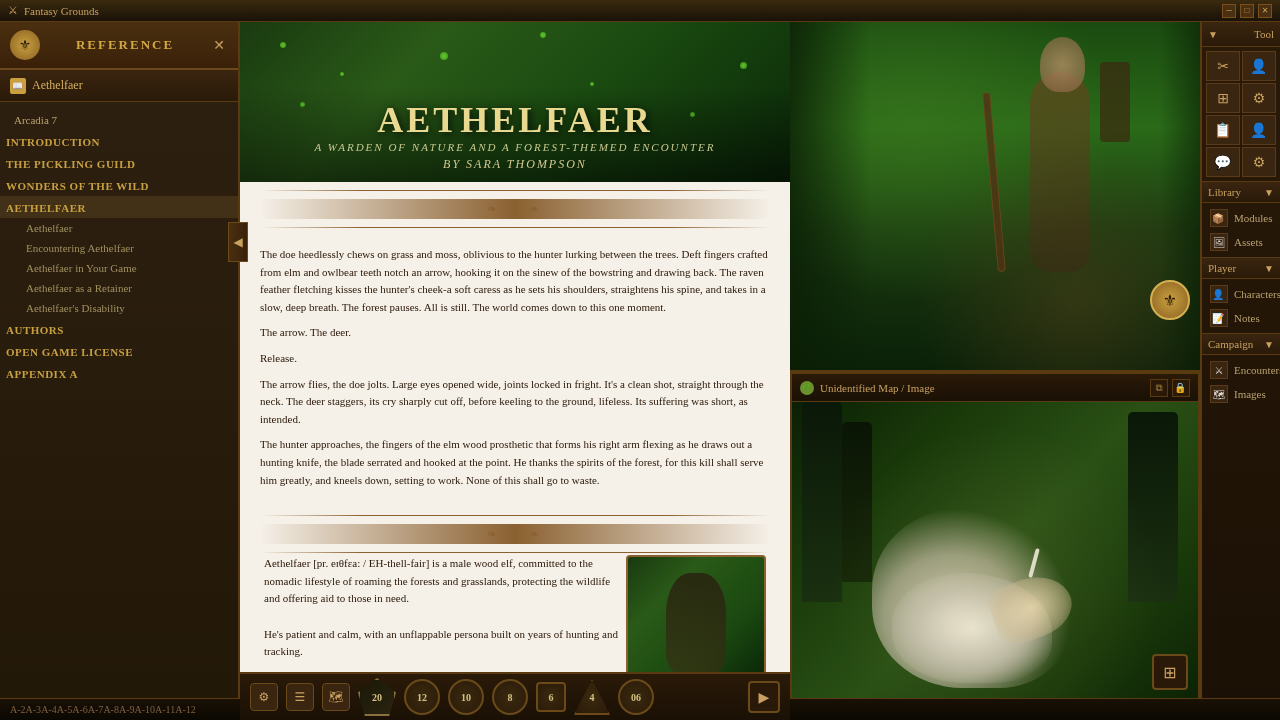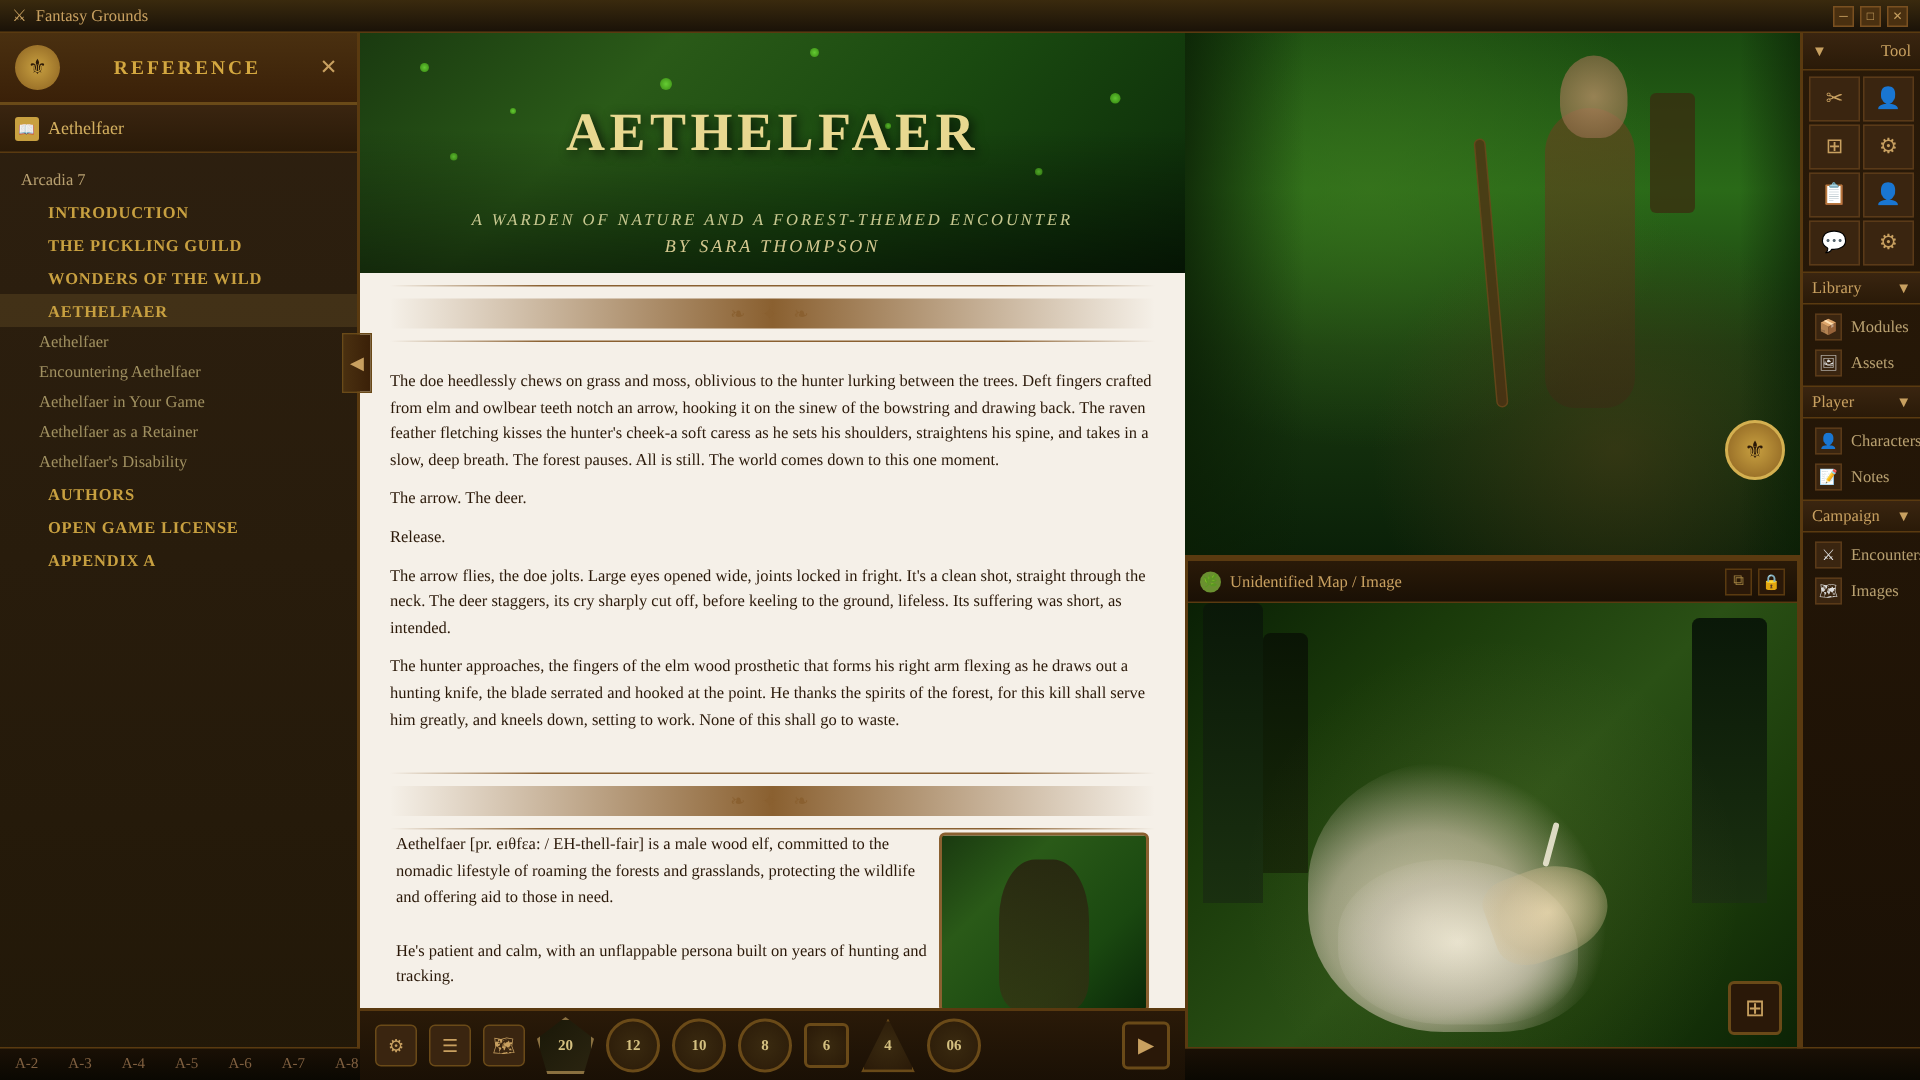--- a/index.html
+++ b/index.html
@@ -151,21 +151,21 @@
     .toc-item.active {
       color: #d4b060;
       background: rgba(200,160,80,0.15);
     }
     .toc-item.header {
       color: #c8a040;
       font-size: 11px;
       text-transform: uppercase;
       letter-spacing: 0.5px;
       font-weight: bold;
-      padding: 6px 32px 4px;
+      padding: 6px 6px 4px;
     }
     .toc-item.sub {
       padding-left: 26px;
       color: #a09060;
       font-size: 11px;
     }
 
     
     #bottom-toolbar {
       position: absolute;
@@ -229,21 +229,20 @@
       text-shadow: 2px 2px 8px rgba(0,0,0,0.8);
       letter-spacing: 3px;
       font-family: 'Georgia', serif;
     }
     .hero-title p {
       font-size: 11px;
       color: #c8c890;
       text-transform: uppercase;
       letter-spacing: 2px;
       font-style: italic;
-      margin-top: 32px;
     }
     .hero-title .author {
       font-size: 12px;
       color: #d4c890;
       margin-top: 4px;
     }
 
     .book-text {
       padding: 16px 20px;
       font-size: 11px;
@@ -484,21 +483,20 @@
       border-top: 1px solid #5a3a10;
       display: flex;
       align-items: center;
       padding: 0 10px;
       font-size: 10px;
       color: #806040;
     }
 
     #coord-bar {
       display: flex;
-      gap: 20px;
       justify-content: flex-end;
     }
     .coord {
       color: #806040;
       font-size: 10px;
     }
 
     
     .dice-btn {
       width: 36px;

